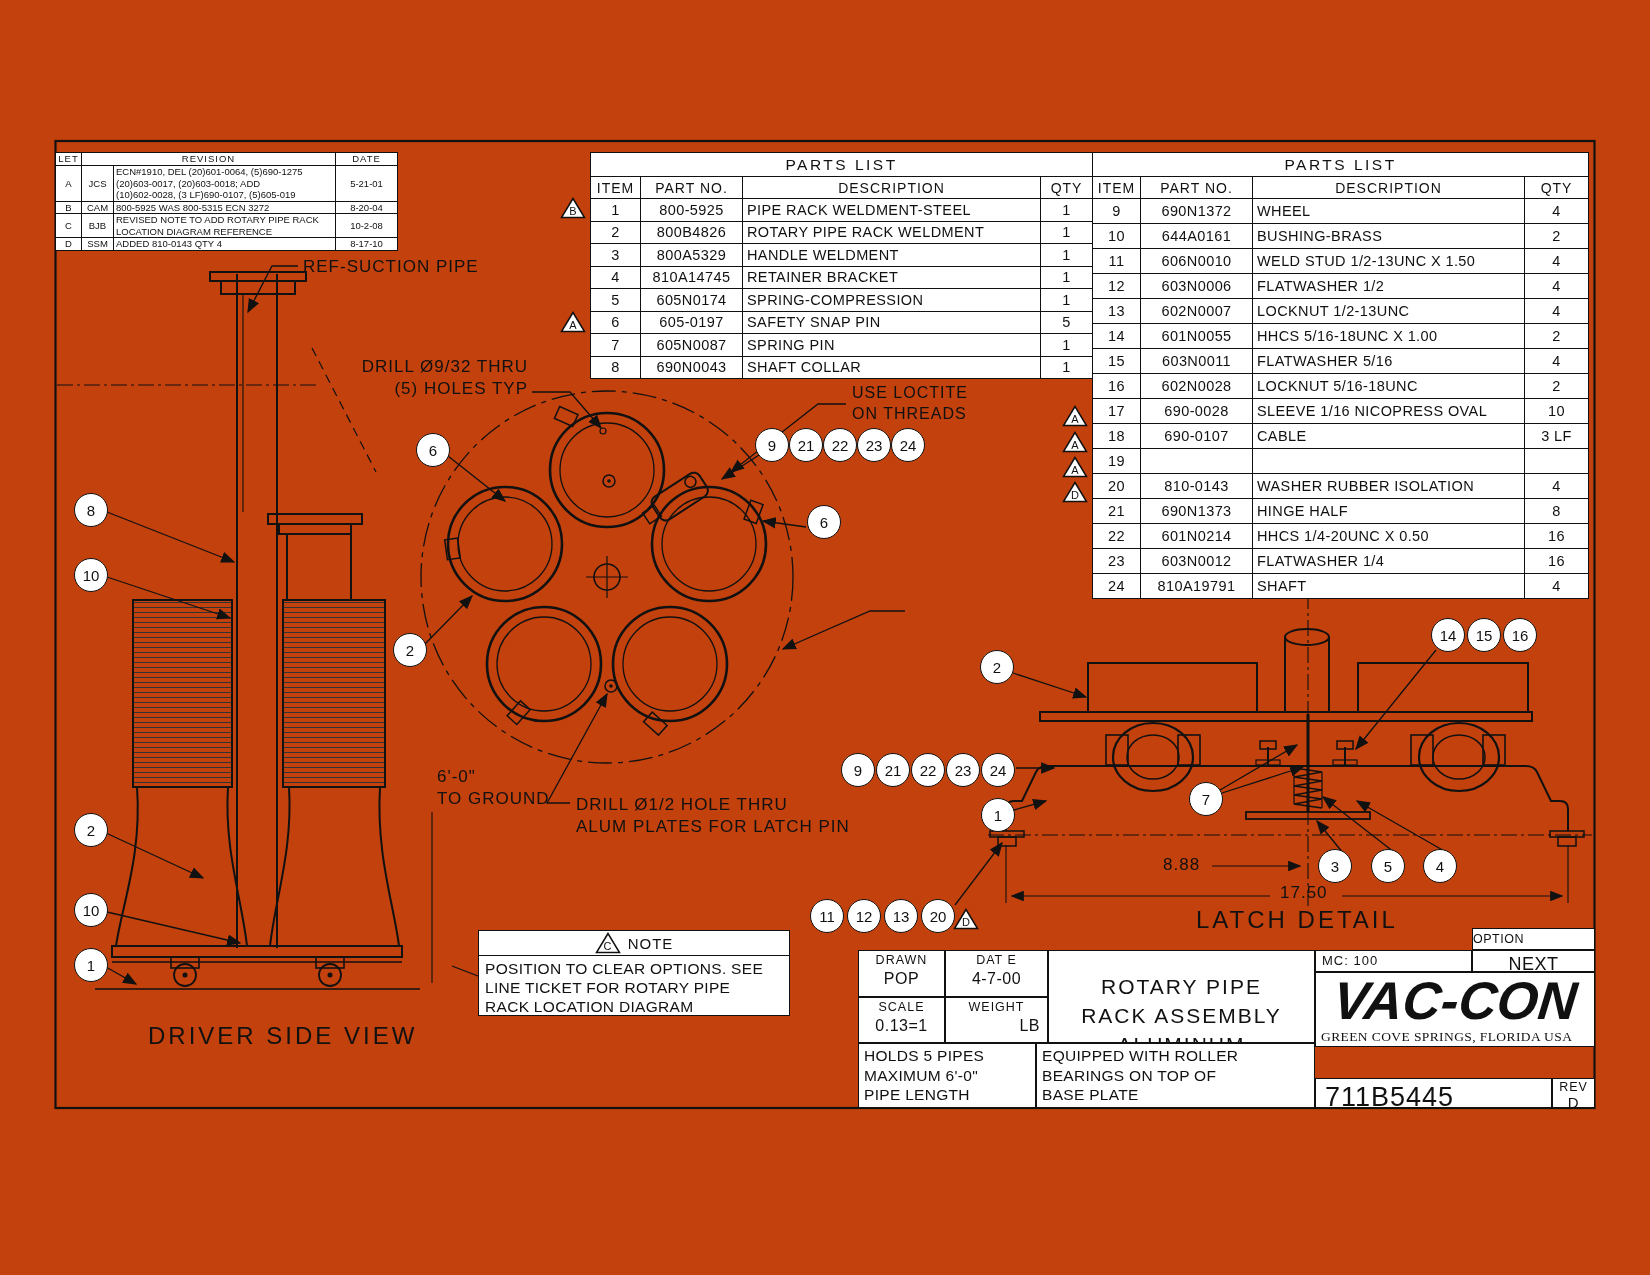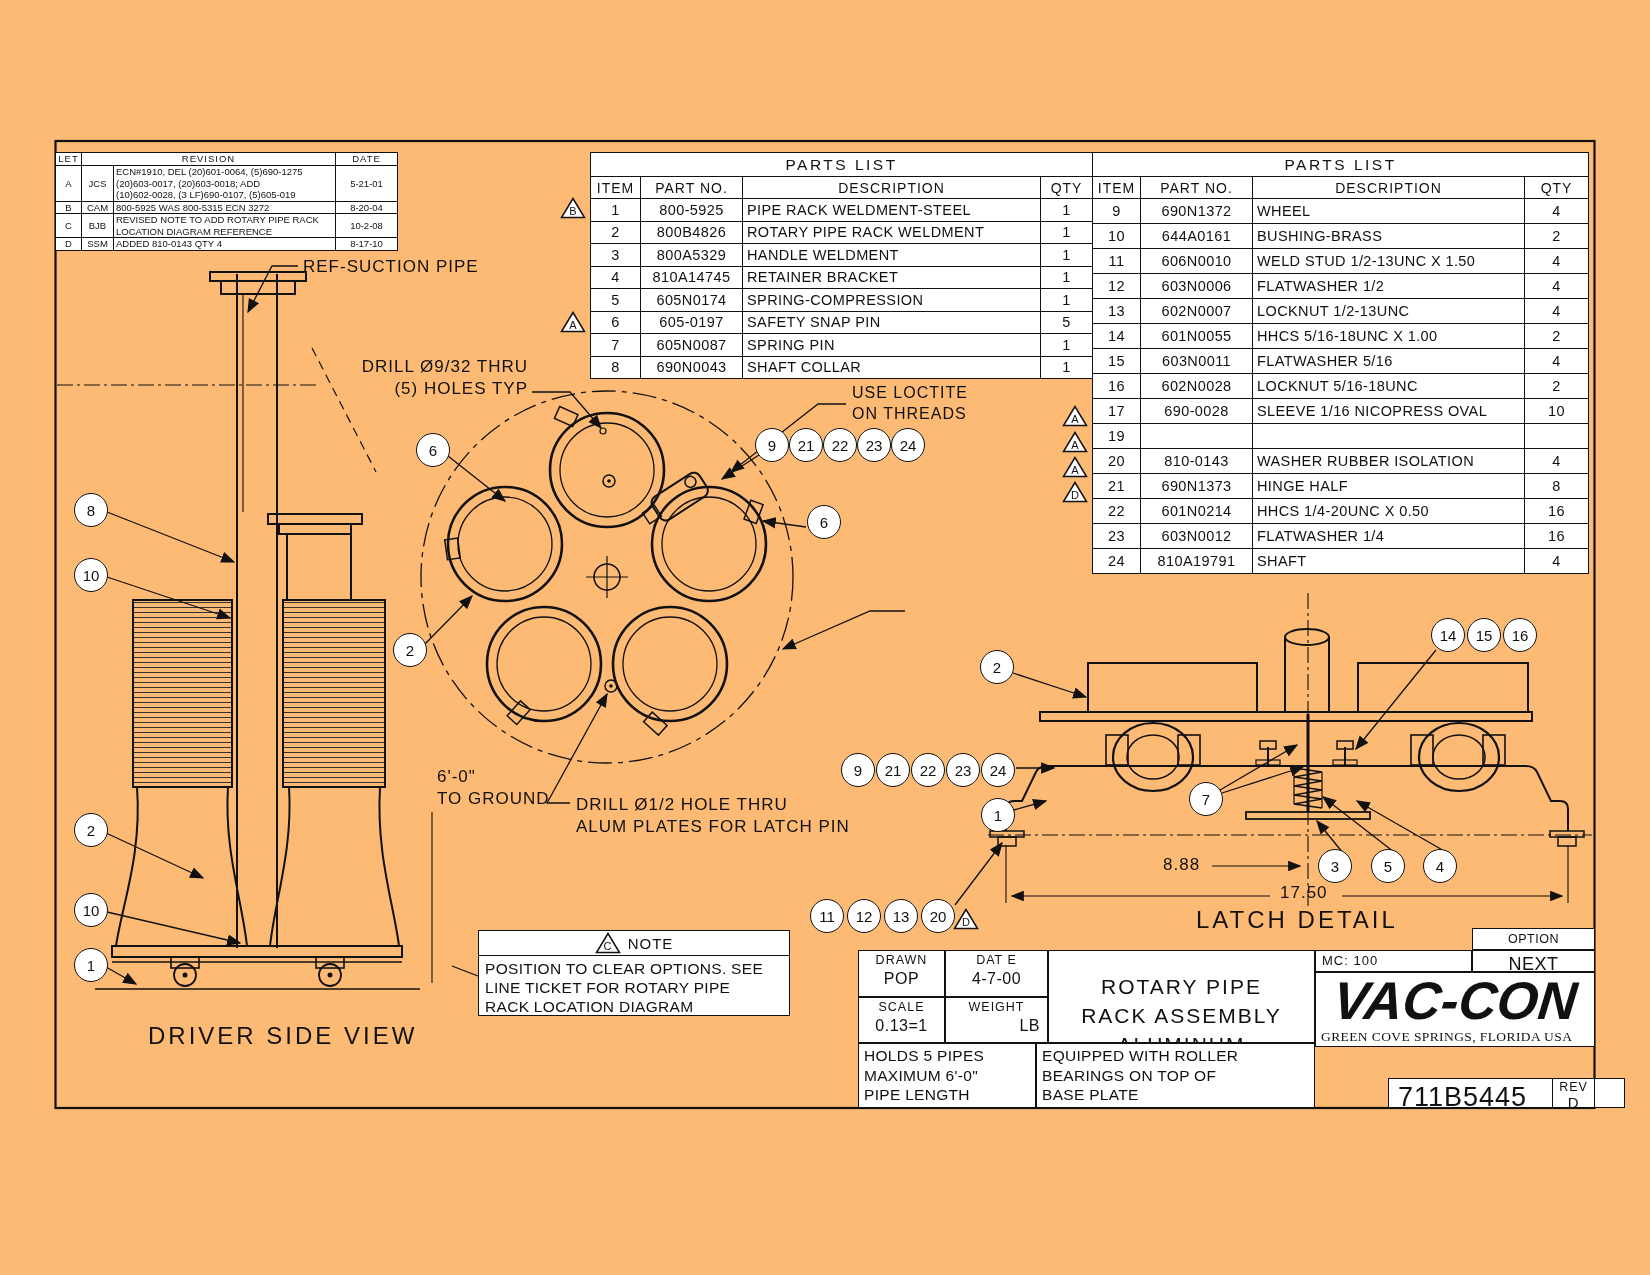--- a/index.html
+++ b/index.html
@@ -1,17 +1,17 @@
 <!DOCTYPE html>
 <html><head>
 <meta charset="utf-8">
 <style>
   html,body{margin:0;padding:0;background:#fff;}
   body{width:1650px;height:1275px;font-family:"Liberation Sans",sans-serif;color:#111;}
-  #sheet{position:relative;width:1650px;height:1275px;background:#fdba74;overflow:hidden;}
+  #sheet{position:relative;width:1650px;height:1275px;background:#c2410c;overflow:hidden;}
   svg.lines{position:absolute;left:0;top:0;}
   .balloon{position:absolute;width:34px;height:34px;box-sizing:border-box;border:1.8px solid #111;
     border-radius:50%;background:#fff;display:flex;align-items:center;justify-content:center;
     font-size:15px;letter-spacing:0;z-index:6;}
   .flag{position:absolute;z-index:6;}
   .ann{position:absolute;white-space:pre;letter-spacing:1px;line-height:1.3;z-index:5;}
   table{position:absolute;border-collapse:collapse;table-layout:fixed;background:#fff;z-index:4;}
   .parts td,.parts th{border:1.5px solid #111;overflow:hidden;white-space:nowrap;}
   .parts .t-title td{height:21px;font-size:15.5px;letter-spacing:2.5px;text-align:center;}
   .parts .t-head th{height:19px;font-size:14px;font-weight:normal;letter-spacing:1px;}
@@ -374,20 +374,26 @@
           <td class="l">LOCKNUT 5/16-18UNC</td>
           <td class="c">2</td>
         </tr>
         <tr>
           <td class="c">17</td>
           <td class="c">690-0028</td>
           <td class="l">SLEEVE 1/16 NICOPRESS OVAL</td>
           <td class="c">10</td>
         </tr>
         <tr>
+          <td class="c">18</td>
+          <td class="c">690-0107</td>
+          <td class="l">CABLE</td>
+          <td class="c">3 LF</td>
+        </tr>
+        <tr>
           <td class="c">19</td>
           <td class="c"></td>
           <td class="l"></td>
           <td class="c"></td>
         </tr>
         <tr>
           <td class="c">20</td>
           <td class="c">810-0143</td>
           <td class="l">WASHER RUBBER ISOLATION</td>
           <td class="c">4</td>
@@ -461,27 +467,27 @@
     <div>HOLDS 5 PIPES</div>
     <div>MAXIMUM 6'-0"</div>
     <div>PIPE LENGTH</div>
   </div>
   <div class="cell notes3" style="left:1036px;top:1043px;width:279px;height:65px">
     <div>EQUIPPED WITH ROLLER</div>
     <div>BEARINGS ON TOP OF</div>
     <div>BASE PLATE</div>
   </div>
   <div class="cell" style="left:1315px;top:950px;width:157px;height:22px;font-size:13px;letter-spacing:1px;padding:2px 0 0 6px">MC: 100</div>
-  <div class="cell" style="left:1472px;top:928px;width:123px;height:22px;font-size:12.5px;letter-spacing:.5px;text-align:center;padding-top:3px">OPTION</div>
+  <div class="cell" style="left:1472px;top:928px;width:123px;height:22px;font-size:12.5px;letter-spacing:.5px;text-align:left;padding-top:3px">OPTION</div>
   <div class="cell" style="left:1472px;top:950px;width:123px;height:22px;font-size:18px;letter-spacing:.5px;text-align:center;padding-top:3px">NEXT ASSEMBLY</div>
   <div class="cell" style="left:1315px;top:972px;width:280px;height:75px">
     <div id="vaccon-logo">VAC-CON</div>
     <div id="logo-city">GREEN COVE SPRINGS, FLORIDA USA</div>
   </div>
-  <div id="cell-number" class="cell" style="left:1388px;top:1078px;width:237px;height:30px">
+  <div id="cell-number" class="cell" style="left:1315px;top:1078px;width:237px;height:30px">
     <div>711B5445</div>
   </div>
   <div id="cell-rev" class="cell" style="left:1552px;top:1078px;width:43px;height:30px">
     <div class="tb-label">REV</div>
     <div class="tb-val" style="font-size:15px">D</div>
   </div>
 
 <div class="balloon" style="left: 74px; top: 493px;">8</div>
     <div class="balloon" style="left: 74px; top: 558px;">10</div>
     <div class="balloon" style="left: 74px; top: 813px;">2</div>

